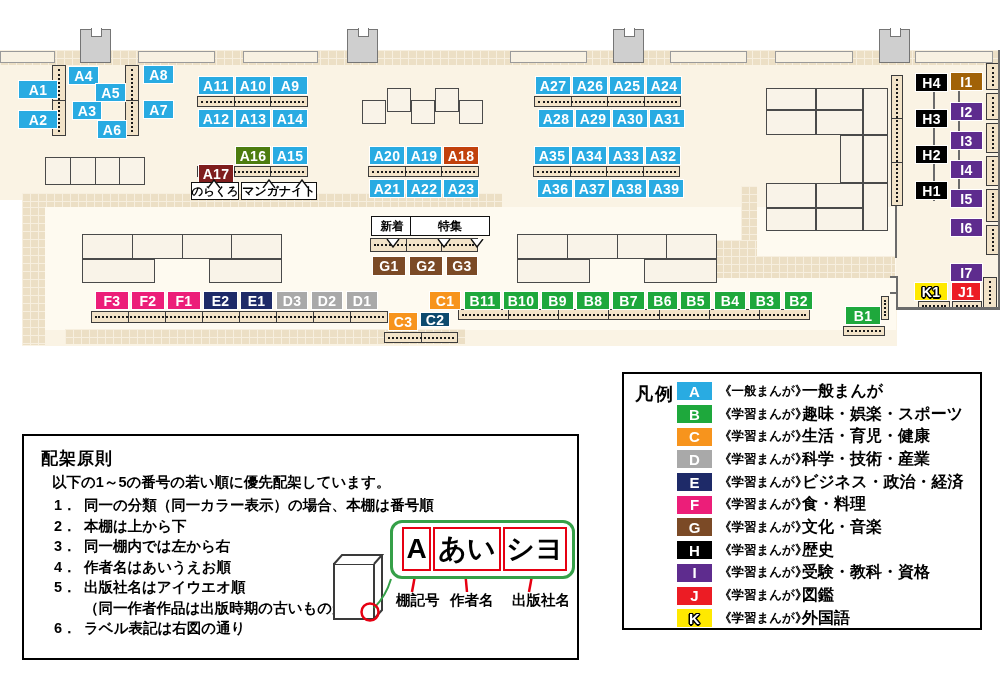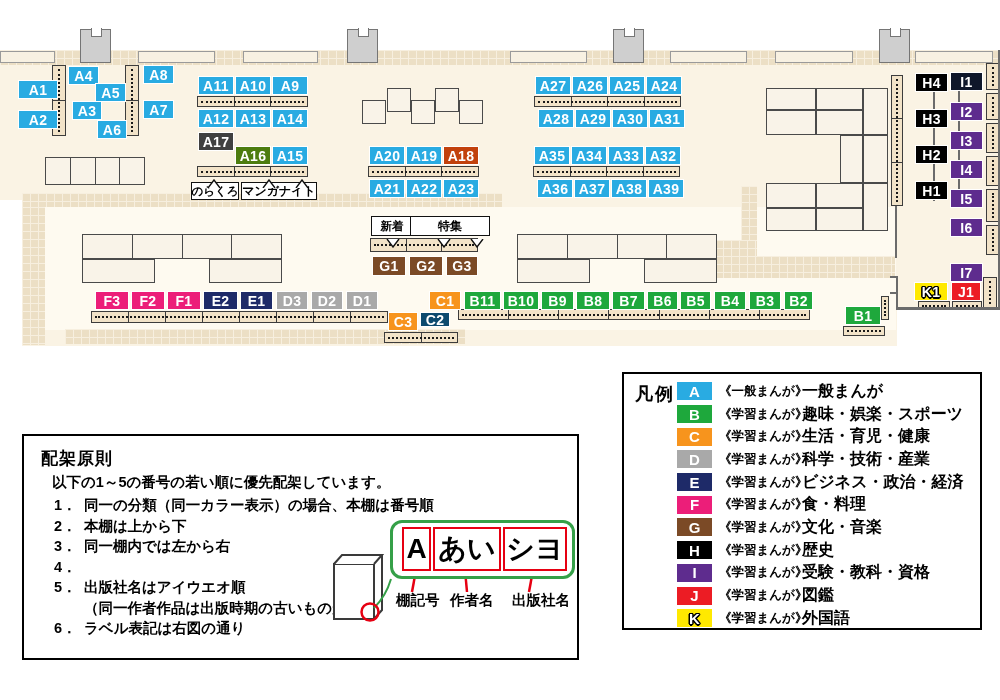--- a/index.html
+++ b/index.html
@@ -288,21 +288,21 @@
       <div class="slabel" style="left: 72px; top: 101px; width: 30px; height: 19px; background: rgb(41, 171, 226);">A3</div>
       <div class="slabel" style="left: 143px; top: 100px; width: 31px; height: 19px; background: rgb(41, 171, 226);">A7</div>
       <div class="slabel" style="left: 18px; top: 110px; width: 40px; height: 19px; background: rgb(41, 171, 226);">A2</div>
       <div class="slabel" style="left: 97px; top: 120px; width: 30px; height: 19px; background: rgb(41, 171, 226); text-align: right;">A6</div>
       <div class="slabel" style="left: 198px; top: 76px; width: 36px; height: 19px; background: rgb(41, 171, 226);">A11</div>
       <div class="slabel" style="left: 235px; top: 76px; width: 36px; height: 19px; background: rgb(41, 171, 226);">A10</div>
       <div class="slabel" style="left: 272px; top: 76px; width: 36px; height: 19px; background: rgb(41, 171, 226);">A9</div>
       <div class="slabel" style="left: 198px; top: 109px; width: 36px; height: 19px; background: rgb(41, 171, 226);">A12</div>
       <div class="slabel" style="left: 235px; top: 109px; width: 36px; height: 19px; background: rgb(41, 171, 226);">A13</div>
       <div class="slabel" style="left: 272px; top: 109px; width: 36px; height: 19px; background: rgb(41, 171, 226);">A14</div>
-      <div class="slabel" style="left: 198px; top: 132px; width: 36px; height: 19px; background: #404040;">A17</div>
+      <div class="slabel" style="left: 198px; top: 164px; width: 36px; height: 19px; background: #7f1d1d;">A17</div>
       <div class="slabel" style="left: 235px; top: 146px; width: 36px; height: 19px; background: #4d7c0f;">A16</div>
       <div class="slabel" style="left: 272px; top: 146px; width: 36px; height: 19px; background: rgb(41, 171, 226);">A15</div>
       <div class="slabel" style="left: 369px; top: 146px; width: 36px; height: 19px; background: rgb(41, 171, 226);">A20</div>
       <div class="slabel" style="left: 406px; top: 146px; width: 36px; height: 19px; background: rgb(41, 171, 226);">A19</div>
       <div class="slabel" style="left: 443px; top: 146px; width: 36px; height: 19px; background: #c2410c;">A18</div>
       <div class="slabel" style="left: 369px; top: 179px; width: 36px; height: 19px; background: rgb(41, 171, 226);">A21</div>
       <div class="slabel" style="left: 406px; top: 179px; width: 36px; height: 19px; background: rgb(41, 171, 226);">A22</div>
       <div class="slabel" style="left: 443px; top: 179px; width: 36px; height: 19px; background: rgb(41, 171, 226);">A23</div>
       <div class="slabel" style="left: 535px; top: 76px; width: 36px; height: 19px; background: rgb(41, 171, 226);">A27</div>
       <div class="slabel" style="left: 572px; top: 76px; width: 36px; height: 19px; background: rgb(41, 171, 226);">A26</div>
@@ -320,21 +320,21 @@
       <div class="slabel" style="left: 574px; top: 179px; width: 36px; height: 19px; background: rgb(41, 171, 226);">A37</div>
       <div class="slabel" style="left: 611px; top: 179px; width: 36px; height: 19px; background: rgb(41, 171, 226);">A38</div>
       <div class="slabel" style="left: 648px; top: 179px; width: 36px; height: 19px; background: rgb(41, 171, 226);">A39</div>
       <div class="slabel" style="left: 372px; top: 256px; width: 34px; height: 20px; background: rgb(123, 74, 38);">G1</div>
       <div class="slabel" style="left: 409px; top: 256px; width: 34px; height: 20px; background: rgb(123, 74, 38);">G2</div>
       <div class="slabel" style="left: 446px; top: 256px; width: 32px; height: 20px; background: rgb(123, 74, 38);">G3</div>
       <div class="slabel" style="left: 915px; top: 73px; width: 33px; height: 19px; background: rgb(0, 0, 0);">H4</div>
       <div class="slabel" style="left: 915px; top: 109px; width: 33px; height: 19px; background: rgb(0, 0, 0);">H3</div>
       <div class="slabel" style="left: 915px; top: 145px; width: 33px; height: 19px; background: rgb(0, 0, 0);">H2</div>
       <div class="slabel" style="left: 915px; top: 181px; width: 33px; height: 19px; background: rgb(0, 0, 0);">H1</div>
-      <div class="slabel" style="left: 950px; top: 72px; width: 33px; height: 19px; background: #0f172a;">I1</div>
+      <div class="slabel" style="left: 950px; top: 72px; width: 33px; height: 19px; background: #a16207;">I1</div>
       <div class="slabel" style="left: 950px; top: 102px; width: 33px; height: 19px; background: rgb(94, 44, 142);">I2</div>
       <div class="slabel" style="left: 950px; top: 131px; width: 33px; height: 19px; background: rgb(94, 44, 142);">I3</div>
       <div class="slabel" style="left: 950px; top: 160px; width: 33px; height: 19px; background: rgb(94, 44, 142);">I4</div>
       <div class="slabel" style="left: 950px; top: 189px; width: 33px; height: 19px; background: rgb(94, 44, 142);">I5</div>
       <div class="slabel" style="left: 950px; top: 218px; width: 33px; height: 19px; background: rgb(94, 44, 142);">I6</div>
       <div class="slabel" style="left: 950px; top: 263px; width: 33px; height: 19px; background: rgb(94, 44, 142);">I7</div>
       <div class="slabel k-text" style="left: 914px; top: 282px; width: 34px; height: 19px; background: rgb(255, 233, 0);">K1</div>
       <div class="slabel" style="left: 951px; top: 282px; width: 30px; height: 19px; background: rgb(236, 28, 36);">J1</div>
       <div class="slabel" style="left: 95px; top: 291px; width: 34px; height: 19px; background: rgb(236, 30, 121);">F3</div>
       <div class="slabel" style="left: 131px; top: 291px; width: 34px; height: 19px; background: rgb(236, 30, 121);">F2</div>
@@ -454,20 +454,21 @@
         <div class="rule">
           <span class="num">2．</span>
           <span>本棚は上から下</span>
         </div>
         <div class="rule">
           <span class="num">3．</span>
           <span>同一棚内では左から右</span>
         </div>
         <div class="rule">
           <span class="num">4．</span>
+          <span>作者名はあいうえお順</span>
         </div>
         <div class="rule">
           <span class="num">5．</span>
           <span>出版社名はアイウエオ順</span>
         </div>
         <div class="rule-note">（同一作者作品は出版時期の古いものが先）</div>
         <div class="rule">
           <span class="num">6．</span>
           <span>ラベル表記は右図の通り</span>
         </div>

